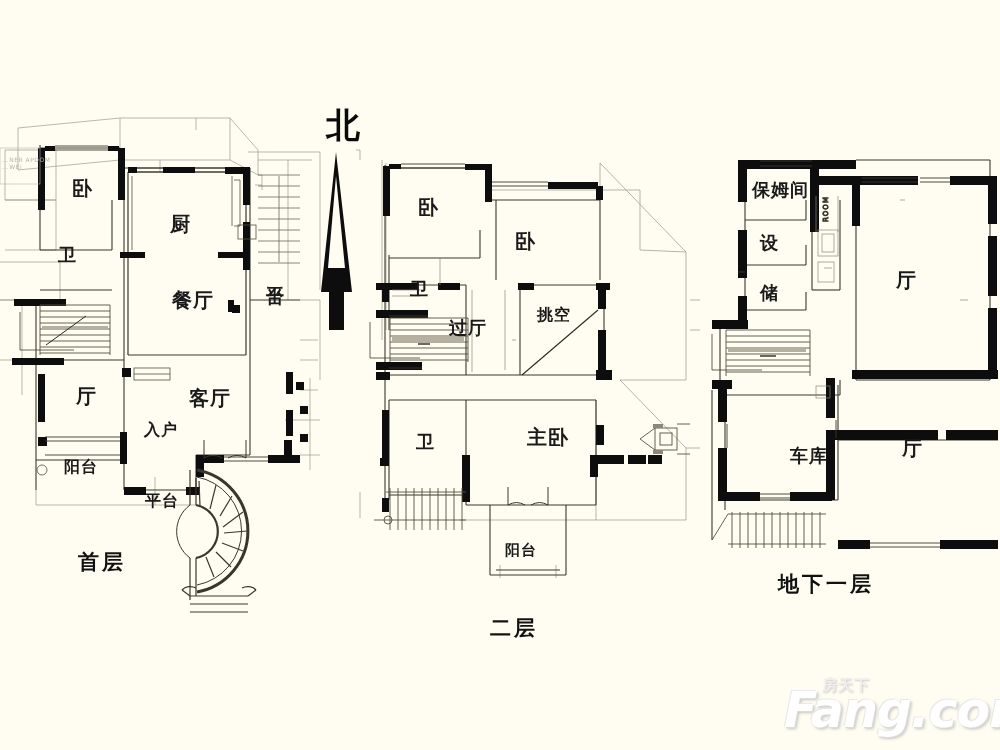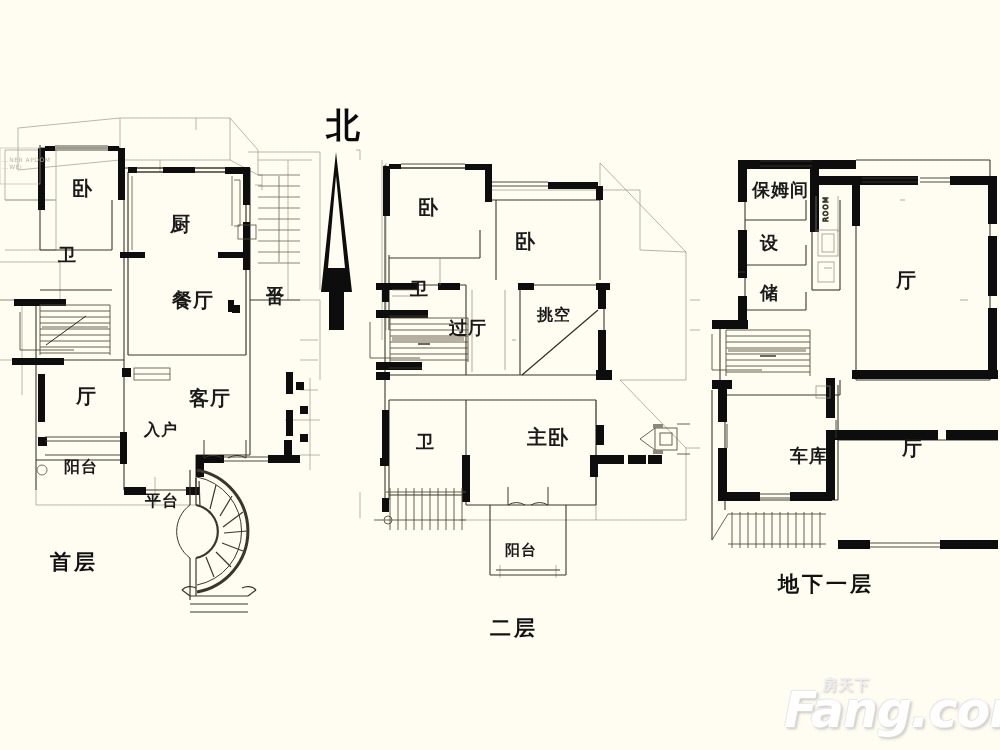--- a/index.html
+++ b/index.html
@@ -618,21 +618,21 @@
   <div class="rlabel sz20" style="left:527px;top:427px;">主卧</div>
   <div class="rlabel sz15" style="left:505px;top:543px;">阳台</div>
 
   <div class="rlabel sz18" style="left:752px;top:181px;">保姆间</div>
   <div class="rlabel sz18" style="left:760px;top:234px;">设</div>
   <div class="rlabel sz18" style="left:760px;top:284px;">储</div>
   <div class="rlabel sz20" style="left:896px;top:270px;">厅</div>
   <div class="rlabel sz18" style="left:762px;top:447px;margin-left:28px;">车库</div>
   <div class="rlabel sz20" style="left:902px;top:438px;">厅</div>
 
-  <div class="floorlabel" style="left:50px;top:548px;">首层</div>
+  <div class="floorlabel" style="left:78px;top:548px;">首层</div>
   <div class="floorlabel" style="left:490px;top:614px;">二层</div>
   <div class="floorlabel" style="left:778px;top:570px;">地下一层</div>
 
   <div class="northchar">北</div>
 
   <div id="watermark">
     <div class="wm-fang">Fang.com</div>
     <div class="wm-cn">房天下</div>
   </div>
 

